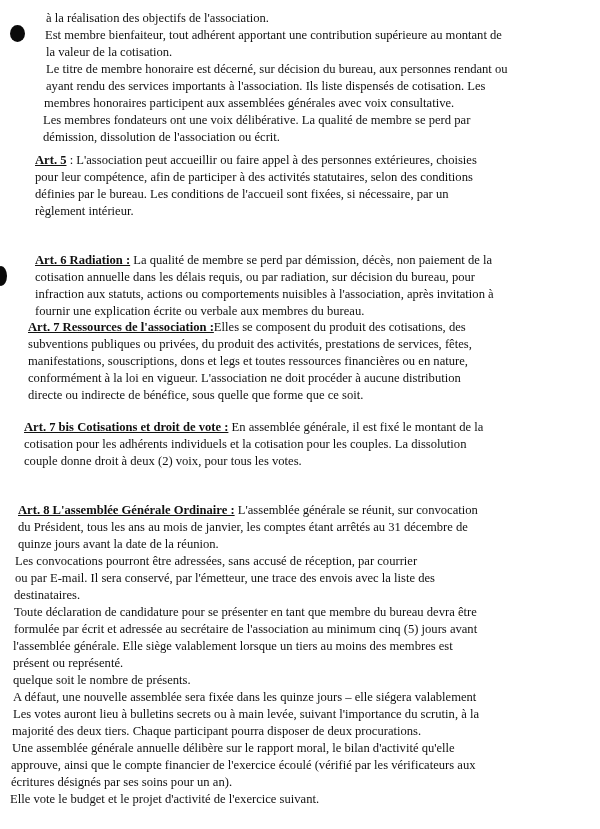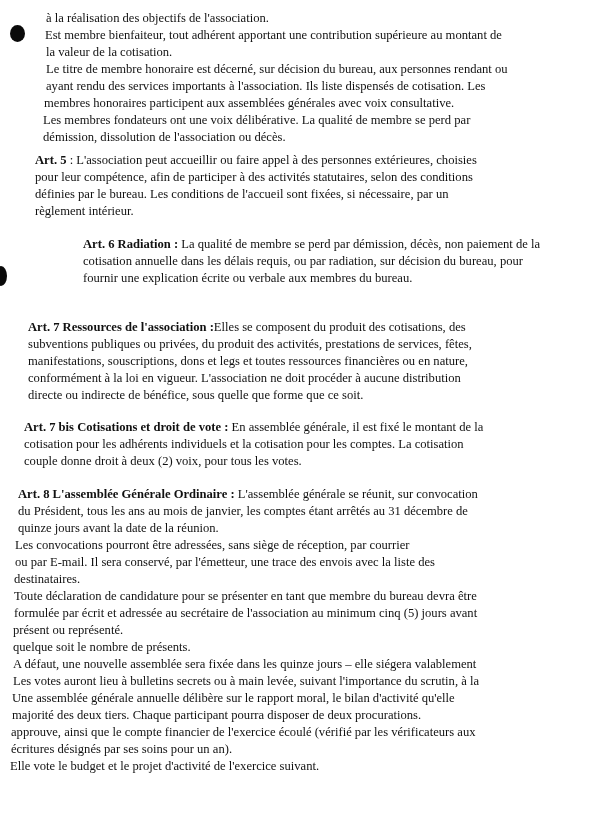--- a/index.html
+++ b/index.html
@@ -8,79 +8,81 @@
       font-family: "Liberation Serif", "DejaVu Serif", serif; color: #111;
     }
     .page { position: absolute; left: 0; top: 0; width: 540px; height: 829px; }
     .hole {
       position: absolute; background: #0a0a0a; border-radius: 50%;
     }
     .hole1 { left: 10px; top: 25px; width: 15px; height: 17px; }
     .hole2 { left: -5px; top: 266px; width: 12px; height: 20px; }
     .block { position: absolute; font-size: 12.6px; line-height: 17px; white-space: nowrap; }
     .line { display: block; }
-    .art-head { font-weight: bold; }
+    .art-head { font-weight: bold; text-decoration: underline; }
   </style>
 </head>
 <body>
 
 <div class="page">
   <div class="hole hole1"></div>
   <div class="hole hole2"></div>
 
   <div class="block" style="left:46px; top:10px;">
     <span class="line">à la réalisation des objectifs de l'association.</span>
     <span class="line" style="margin-left:-1px">Est membre bienfaiteur, tout adhérent apportant une contribution supérieure au montant de</span>
     <span class="line">la valeur de la cotisation.</span>
     <span class="line">Le titre de membre honoraire est décerné, sur décision du bureau, aux personnes rendant ou</span>
     <span class="line">ayant rendu des services importants à l'association. Ils liste dispensés de cotisation. Les</span>
     <span class="line" style="margin-left:-2px">membres honoraires participent aux assemblées générales avec voix consultative.</span>
     <span class="line" style="margin-left:-3px">Les membres fondateurs ont une voix délibérative. La qualité de membre se perd par</span>
-    <span class="line" style="margin-left:-3px">démission, dissolution de l'association ou décès.</span>
+    <span class="line" style="margin-left:-3px">démission, dissolution de l'association ou écrit.</span>
   </div>
 
   <div class="block" style="left:35px; top:152px;">
     <span class="line"><span class="art-head">Art. 5</span><span> : L'association peut accueillir ou faire appel à des personnes extérieures, choisies</span></span>
     <span class="line">pour leur compétence, afin de participer à des activités statutaires, selon des conditions</span>
     <span class="line">définies par le bureau. Les conditions de l'accueil sont fixées, si nécessaire, par un</span>
     <span class="line">règlement intérieur.</span>
   </div>
 
-  <div class="block" style="left:35px; top:236px;margin-left:48px;">
+  <div class="block" style="left:35px; top:252px;">
     <span class="line"><span class="art-head">Art. 6 Radiation :</span><span> La qualité de membre se perd par démission, décès, non paiement de la</span></span>
     <span class="line">cotisation annuelle dans les délais requis, ou par radiation, sur décision du bureau, pour</span>
+    <span class="line">infraction aux statuts, actions ou comportements nuisibles à l'association, après invitation à</span>
     <span class="line">fournir une explication écrite ou verbale aux membres du bureau.</span>
   </div>
 
   <div class="block" style="left:28px; top:319px;">
     <span class="line"><span class="art-head">Art. 7 Ressources de l'association :</span><span>Elles se composent du produit des cotisations, des</span></span>
     <span class="line">subventions publiques ou privées, du produit des activités, prestations de services, fêtes,</span>
     <span class="line">manifestations, souscriptions, dons et legs et toutes ressources financières ou en nature,</span>
     <span class="line">conformément à la loi en vigueur. L'association ne doit procéder à aucune distribution</span>
     <span class="line">directe ou indirecte de bénéfice, sous quelle que forme que ce soit.</span>
   </div>
 
   <div class="block" style="left:24px; top:419px;">
     <span class="line"><span class="art-head">Art. 7 bis Cotisations et droit de vote :</span><span> En assemblée générale, il est fixé le montant de la</span></span>
-    <span class="line">cotisation pour les adhérents individuels et la cotisation pour les comptes. La cotisation</span>
+    <span class="line">cotisation pour les adhérents individuels et la cotisation pour les couples. La dissolution</span>
     <span class="line">couple donne droit à deux (2) voix, pour tous les votes.</span>
   </div>
 
-  <div class="block" style="left:18px; top:486px;">
+  <div class="block" style="left:18px; top:502px;">
     <span class="line"><span class="art-head">Art. 8 L'assemblée Générale Ordinaire :</span><span> L'assemblée générale se réunit, sur convocation</span></span>
     <span class="line">du Président, tous les ans au mois de janvier, les comptes étant arrêtés au 31 décembre de</span>
     <span class="line">quinze jours avant la date de la réunion.</span>
-    <span class="line" style="margin-left:-3px">Les convocations pourront être adressées, sans siège de réception, par courrier</span>
+    <span class="line" style="margin-left:-3px">Les convocations pourront être adressées, sans accusé de réception, par courrier</span>
     <span class="line" style="margin-left:-3px">ou par E-mail. Il sera conservé, par l'émetteur, une trace des envois avec la liste des</span>
     <span class="line" style="margin-left:-4px">destinataires.</span>
     <span class="line" style="margin-left:-4px">Toute déclaration de candidature pour se présenter en tant que membre du bureau devra être</span>
     <span class="line" style="margin-left:-4px">formulée par écrit et adressée au secrétaire de l'association au minimum cinq (5) jours avant</span>
+    <span class="line" style="margin-left:-5px">l'assemblée générale. Elle siège valablement lorsque un tiers au moins des membres est</span>
     <span class="line" style="margin-left:-5px">présent ou représenté.</span>
     <span class="line" style="margin-left:-5px">quelque soit le nombre de présents.</span>
     <span class="line" style="margin-left:-5px">A défaut, une nouvelle assemblée sera fixée dans les quinze jours – elle siégera valablement</span>
     <span class="line" style="margin-left:-5px">Les votes auront lieu à bulletins secrets ou à main levée, suivant l'importance du scrutin, à la</span>
+    <span class="line" style="margin-left:-6px">majorité des deux tiers. Chaque participant pourra disposer de deux procurations.</span>
     <span class="line" style="margin-left:-6px">Une assemblée générale annuelle délibère sur le rapport moral, le bilan d'activité qu'elle</span>
-    <span class="line" style="margin-left:-6px">majorité des deux tiers. Chaque participant pourra disposer de deux procurations.</span>
     <span class="line" style="margin-left:-7px">approuve, ainsi que le compte financier de l'exercice écoulé (vérifié par les vérificateurs aux</span>
     <span class="line" style="margin-left:-7px">écritures désignés par ses soins pour un an).</span>
     <span class="line" style="margin-left:-8px">Elle vote le budget et le projet d'activité de l'exercice suivant.</span>
   </div>
 </div>
 
 </body></html>

